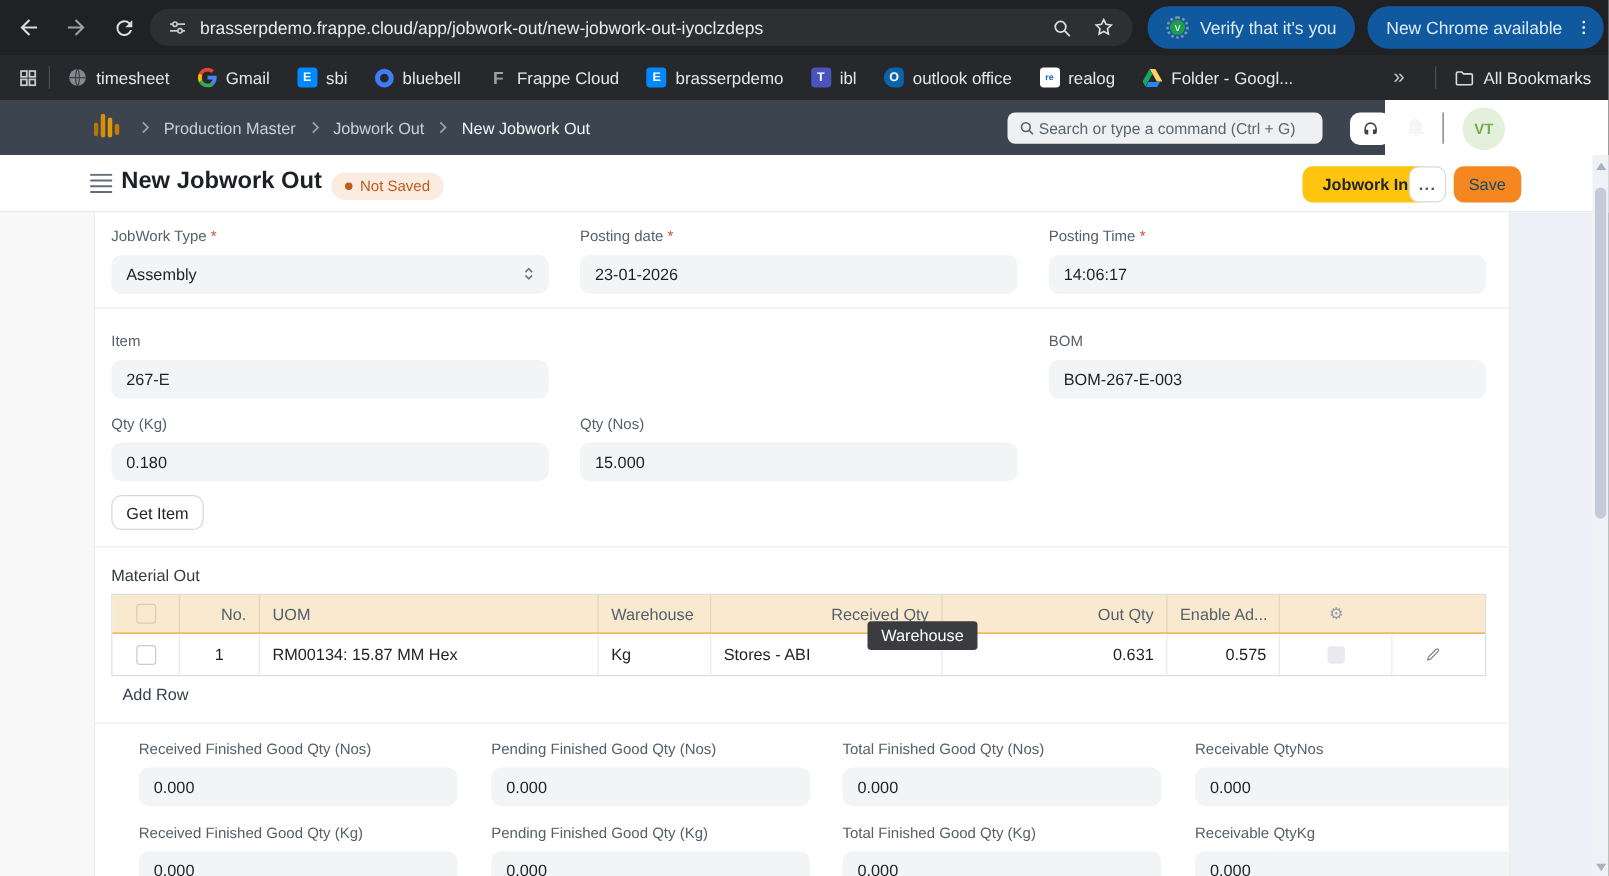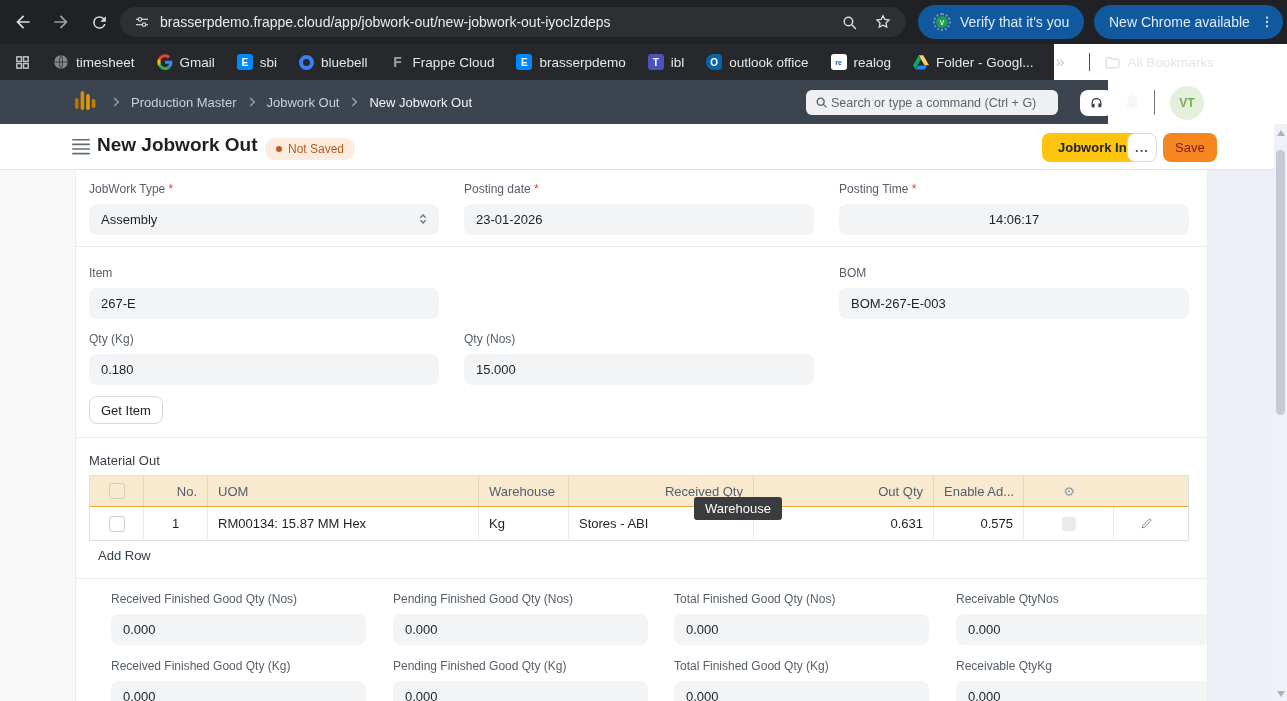--- a/index.html
+++ b/index.html
@@ -11,21 +11,21 @@
   .toolbar{position:absolute;left:0;top:0;width:1287px;height:44px;background:#1f2124;}
   .nav-ic{position:absolute;top:11px;width:22px;height:22px;display:flex;align-items:center;justify-content:center;cursor:pointer;}
   .url-pill{position:absolute;left:120px;top:7px;width:786px;height:30px;border-radius:15px;background:#2d2f33;
             display:flex;align-items:center;padding:0 14px;box-sizing:border-box;gap:10px;}
   .url-text{color:#e8eaed;font-size:14px;white-space:nowrap;overflow:hidden;flex:1;}
   .pill-blue{position:absolute;top:5px;height:34px;border-radius:17px;background:#11599e;display:flex;align-items:center;
              gap:9px;padding:0 15px;box-sizing:border-box;color:#ddebf9;font-size:14px;cursor:pointer;}
   .verify-ring{width:18px;height:18px;border:2px dotted #7e98ad;border-radius:50%;display:flex;align-items:center;justify-content:center;box-sizing:border-box;}
   .verify-dot{width:12px;height:12px;border-radius:50%;background:#1e9e4a;color:#fff;font-size:9px;line-height:12px;text-align:center;}
 
-  .bmbar{position:absolute;left:0;top:44px;width:1054px;height:36px;background:#26282b;display:flex;align-items:center;
+  .bmbar{position:absolute;left:0;top:44px;width:1287px;height:36px;background:#26282b;display:flex;align-items:center;
          padding:0 14px;box-sizing:border-box;color:#e4e6e9;font-size:13.5px;}
   .bm{display:flex;align-items:center;gap:7px;margin-right:22px;cursor:pointer;white-space:nowrap;}
   .bm-divider{width:1px;height:18px;background:#4a4d51;margin:0 14px 0 8px;}
   .fav{width:16px;height:16px;border-radius:3px;display:flex;align-items:center;justify-content:center;
        font-weight:bold;font-size:10px;color:#fff;flex:none;}
   .right-cluster{margin-left:auto;display:flex;align-items:center;}
 
   
   .appnav{position:absolute;left:0;top:80px;width:1108px;height:44px;background:#3c4450;}
   .crumbs{position:absolute;left:75px;top:0;height:44px;display:flex;align-items:center;gap:8px;font-size:13px;}
@@ -43,21 +43,21 @@
 
   
   .pagehead{position:absolute;left:0;top:124px;width:1287px;height:46px;background:#fff;border-bottom:1px solid #e4e6e9;box-sizing:border-box;}
   .title{position:absolute;left:97px;top:10px;font-size:19px;font-weight:bold;color:#1d2126;}
   .badge{position:absolute;left:265px;top:14px;height:22px;border-radius:11px;background:#fcece0;display:flex;
          align-items:center;gap:6px;padding:0 11px;font-size:12px;color:#bd5b1d;font-weight:500;}
   .badge-dot{width:6px;height:6px;border-radius:50%;background:#c0591e;}
   .btn{display:flex;align-items:center;justify-content:center;height:29px;border-radius:8px;font-size:13px;cursor:pointer;box-sizing:border-box;}
   .btn-jobworkin{position:absolute;left:1042px;top:9px;padding:0 16px;background:#ffc40d;color:#20242a;font-weight:bold;}
   .btn-more{position:absolute;left:1127px;top:9px;width:30px;background:#fff;border:1px solid #d8dadd;color:#4c545c;font-weight:bold;letter-spacing:1px;}
-  .btn-save{position:absolute;left:1163px;top:9px;padding:4px 12px;background:#f6861f;color:#7f1d1d;font-weight:500;}
+  .btn-save{position:absolute;left:1163px;top:9px;padding:4px 12px;background:#f6861f;color:#0c4a6e;font-weight:500;}
 
   
   .left-gutter{position:absolute;left:0;top:170px;width:75px;height:531px;background:#f8f8f9;}
   .right-gutter{position:absolute;left:1208px;top:170px;width:66px;height:531px;background:#edf1f7;}
   .container{position:absolute;left:75px;top:170px;width:1133px;height:531px;background:#fff;
              border-left:1px solid #ebedef;border-right:1px solid #ebedef;box-sizing:border-box;overflow:hidden;}
   .sep{position:absolute;left:0;width:100%;height:1px;background:#eceef1;}
 
   .fld{position:absolute;}
   .fld-label{font-size:12px;color:#57606a;display:block;margin-bottom:8px;white-space:nowrap;}
@@ -334,21 +334,21 @@
             </svg>
         </span>
       </span>
     </div>
     <div class="fld w350" style="left:388px;top:12px">
       <span class="fld-label required">Posting date</span>
       <input class="fld-input" style="font-weight: 500;" value="23-01-2026">
     </div>
     <div class="fld w350" style="left:763px;top:12px">
       <span class="fld-label required">Posting Time</span>
-      <input class="fld-input" style="font-weight: 500; text-align: center;" value="14:06:17">
+      <input class="fld-input" style="font-weight: 500;" value="14:06:17">
     </div>
     <div class="sep" style="top:76px"></div>
 
     <div class="fld w350" style="left:13px;top:96px">
       <span class="fld-label">Item</span>
       <input class="fld-input" value="267-E" style="">
     </div>
     <div class="fld w350" style="left:763px;top:96px">
       <span class="fld-label">BOM</span>
       <input class="fld-input" value="BOM-267-E-003" style="">

